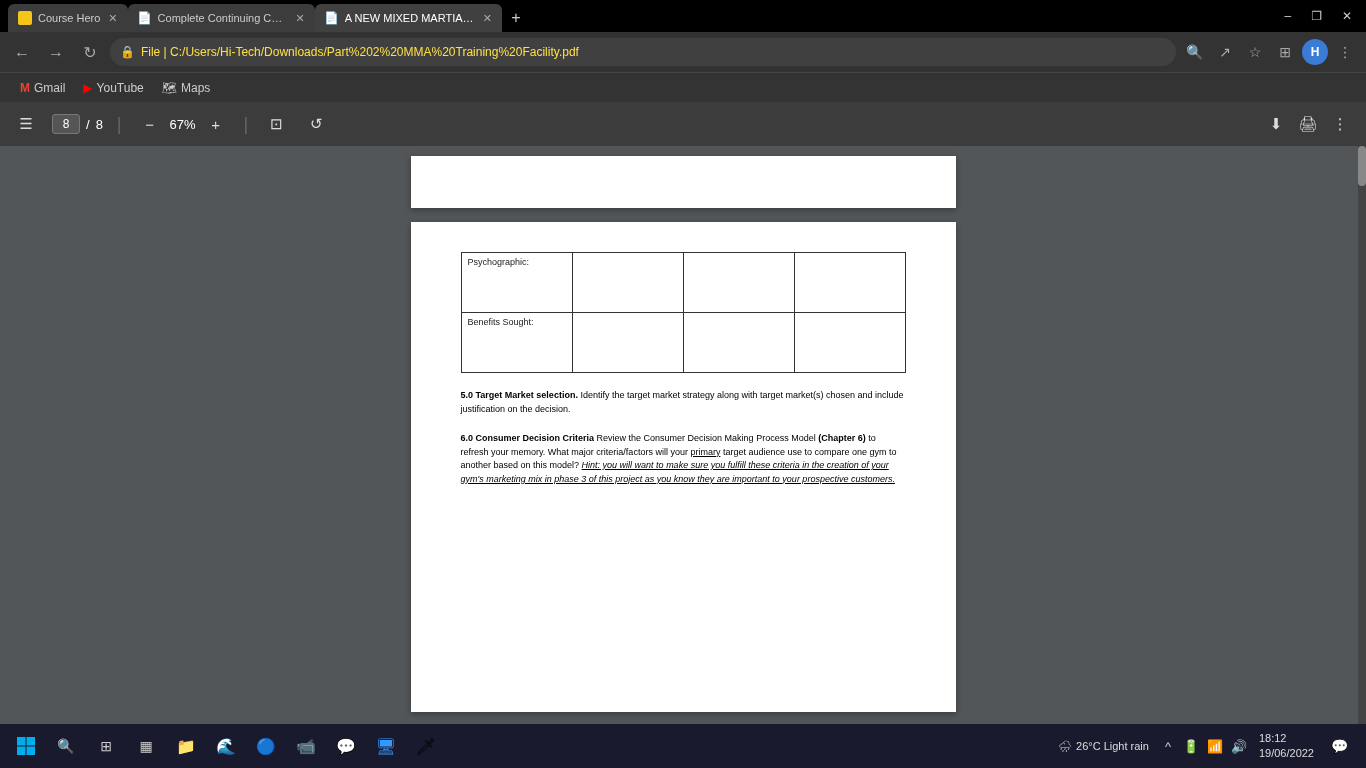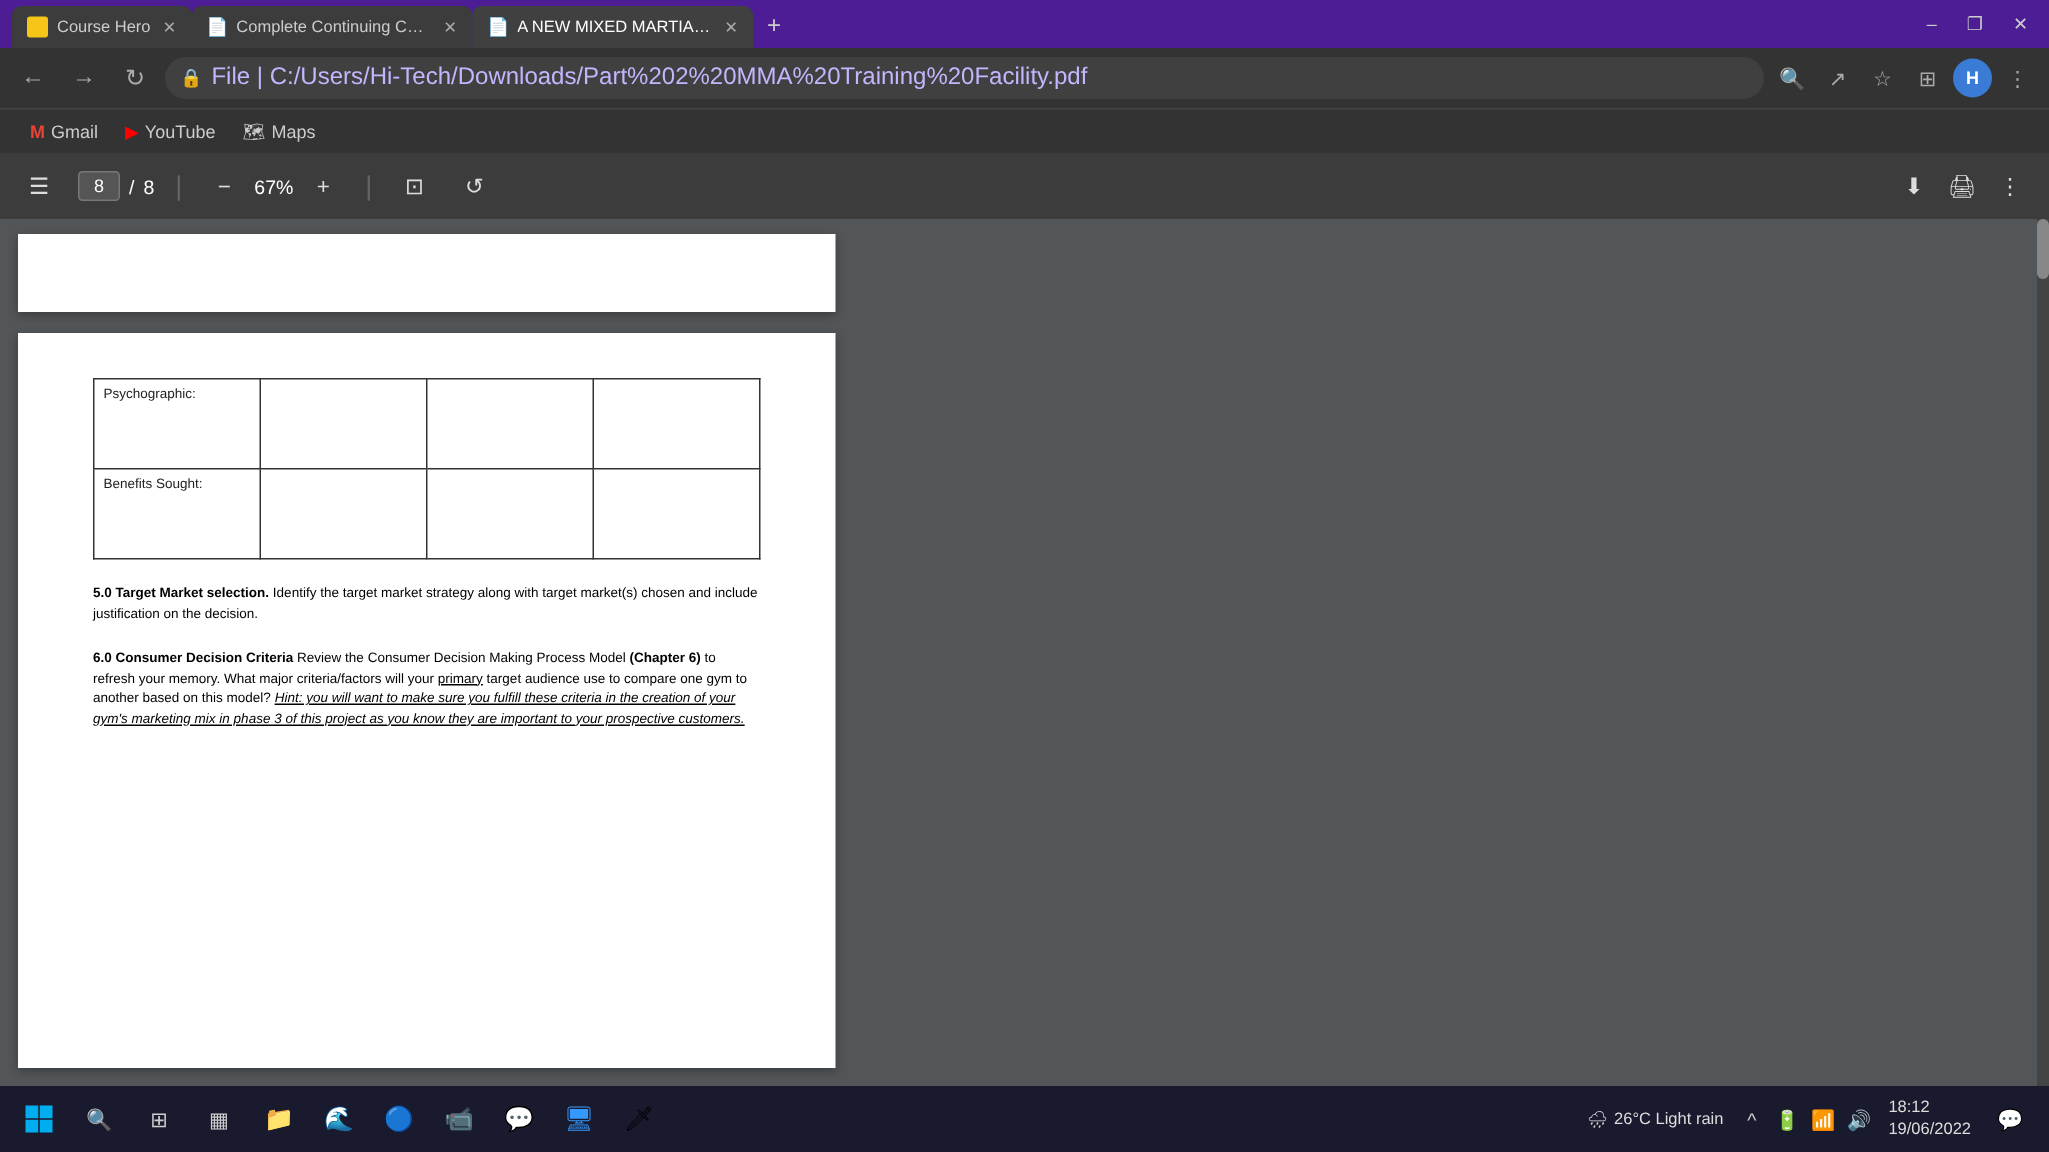--- a/index.html
+++ b/index.html
@@ -1,21 +1,21 @@
 <!DOCTYPE html>
 <html><head>
   <meta charset="utf-8">
   <style>
     * { margin: 0; padding: 0; box-sizing: border-box; }
     body { width: 1366px; height: 768px; overflow: hidden; font-family: 'Segoe UI', Arial, sans-serif; background: #202020; }
 
     
     .title-bar {
       height: 32px;
-      background: #4c1d95;
+      background: #000000;
       display: flex;
       align-items: center;
       justify-content: space-between;
       padding: 0 8px;
     }
     .tabs-area {
       display: flex;
       align-items: flex-end;
       height: 32px;
       flex: 1;
@@ -102,21 +102,21 @@
       flex: 1;
       height: 28px;
       background: #404040;
       border-radius: 14px;
       display: flex;
       align-items: center;
       padding: 0 10px;
       gap: 6px;
     }
     .address-lock { color: #aaa; font-size: 12px; }
-    .address-text { color: #c4b5fd; font-size: 16px; flex: 1; }
+    .address-text { color: #fde047; font-size: 12px; flex: 1; }
     .nav-icons-right {
       display: flex;
       align-items: center;
       gap: 4px;
     }
     .nav-icon {
       width: 26px;
       height: 26px;
       display: flex;
       align-items: center;
@@ -219,21 +219,21 @@
       justify-content: center;
       overflow: hidden;
       position: relative;
     }
     .pdf-scroll {
       width: 100%;
       height: 100%;
       overflow-y: auto;
       display: flex;
       flex-direction: column;
-      align-items: flex-start;
+      align-items: center;
       padding: 10px 12px;
       gap: 0;
     }
     .pdf-page-top {
       background: #fff;
       width: 545px;
       height: 52px;
       box-shadow: 0 2px 6px rgba(0,0,0,0.3);
     }
     .pdf-page-main {

